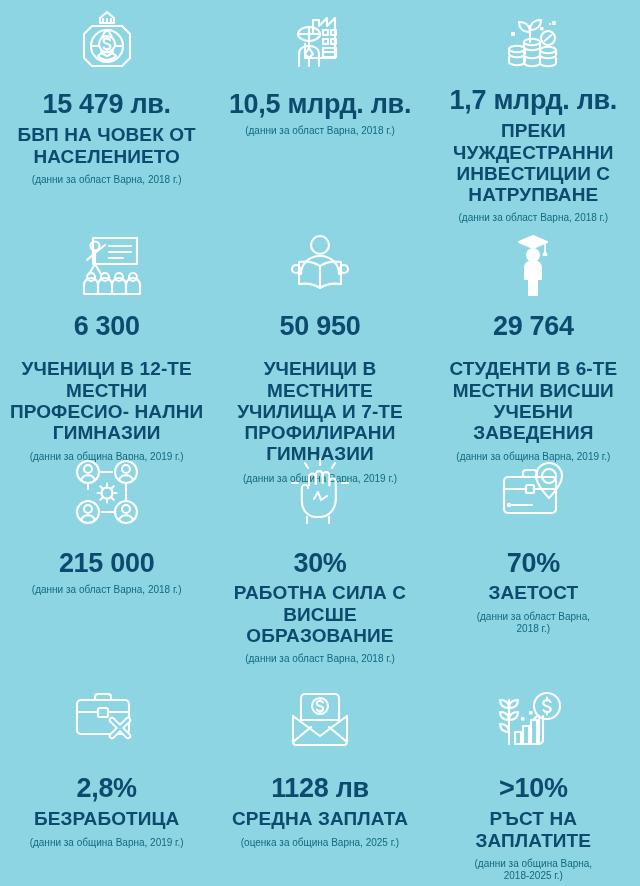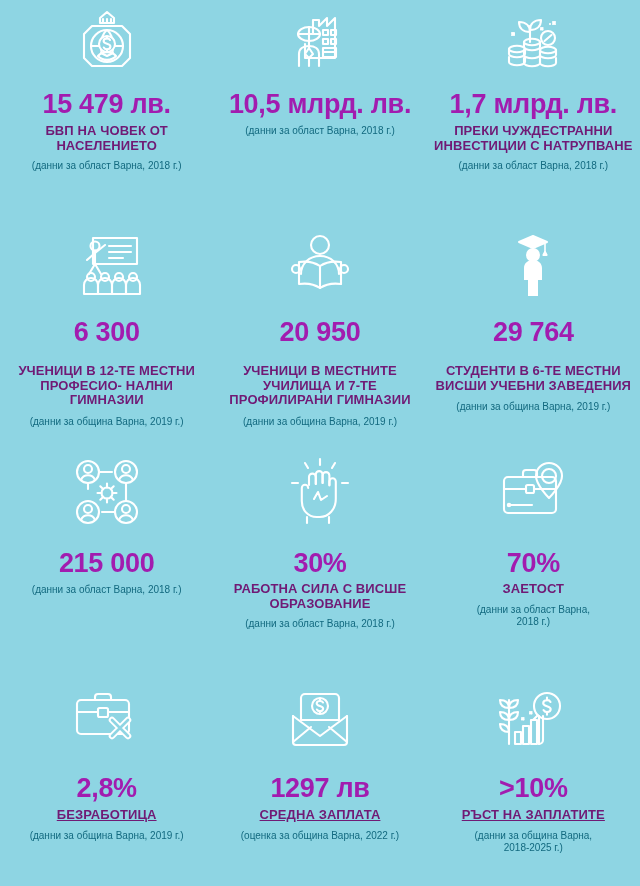--- a/index.html
+++ b/index.html
@@ -34,31 +34,31 @@
   .icon-wrap {
     display: flex;
     align-items: flex-start;
     justify-content: center;
     width: 100%;
   }
   .icon-wrap svg {
     display: block;
   }
   .value {
-    color: #a21caf;
+    color: #0c4a6e;
     font-weight: bold;
     font-size: 27px;
     line-height: 1.05;
     letter-spacing: -0.3px;
     white-space: nowrap;
   }
   .label {
-    color: #701a75;
+    color: #0c4a6e;
     font-weight: bold;
-    font-size: 13px;
+    font-size: 19px;
     line-height: 1.12;
     letter-spacing: 0.1px;
     text-transform: uppercase;
     max-width: 200px;
   }
   .caption {
     color: #12697f;
     font-size: 10px;
     line-height: 1.25;
     font-weight: normal;
@@ -79,21 +79,21 @@
 
   
   .r3 .icon-wrap { height: 84px; padding-top: 10px; }
   .r3 .value { margin-top: 10px; }
   .r3 .label { margin-top: 5px; }
   .r3 .caption { margin-top: 7px; }
 
   
   .r4 .icon-wrap { height: 82px; padding-top: 12px; }
   .r4 .value { margin-top: 10px; }
-  .r4 .label { margin-top: 6px; text-decoration: underline; }
+  .r4 .label { margin-top: 6px; }
   .r4 .caption { margin-top: 7px; }
 
   .label.wide { max-width: 210px; }
   .caption.wide { max-width: 215px; }
   .caption.narrow { max-width: 130px; }
 </style>
 </head>
 <body>
 
 <div class="infographic">
@@ -199,21 +199,21 @@
     <div class="icon-wrap">
       <svg width="76" height="76" viewBox="0 0 76 76" fill="none" stroke="#ffffff" stroke-width="2.1" stroke-linecap="round" stroke-linejoin="round">
         <circle cx="38" cy="17" r="9"></circle>
         <path d="M19 46 c0-10 8-18 19-18 c11 0 19 8 19 18"></path>
         <path d="M38 38 c-6-4-14-5-21-4 v22 c7-1 15 0 21 4 c6-4 14-5 21-4 V34 c-7-1-15 0-21 4 Z"></path>
         <path d="M38 38 V60"></path>
         <circle cx="14" cy="41" r="4"></circle>
         <circle cx="62" cy="41" r="4"></circle>
       </svg>
     </div>
-    <div class="value">20 950</div>
+    <div class="value">50 950</div>
     <div class="label wide">УЧЕНИЦИ В МЕСТНИТЕ УЧИЛИЩА И 7-ТЕ ПРОФИЛИРАНИ ГИМНАЗИИ</div>
     <div class="caption">(данни за община Варна, 2019 г.)</div>
   </div>
 
   <div class="cell r2">
     <div class="icon-wrap">
       <svg width="76" height="76" viewBox="0 0 76 76" fill="none" stroke="#ffffff" stroke-width="2" stroke-linecap="round" stroke-linejoin="round">
         <path d="M24 14 L38 8 L52 14 L38 20 Z" fill="#ffffff"></path>
         <path d="M50 16 V24" stroke-width="1.6"></path>
         <path d="M50 24 l-1.6 3 h3.2 Z" fill="#ffffff"></path>
@@ -310,23 +310,23 @@
       <svg width="78" height="78" viewBox="0 0 78 78" fill="none" stroke="#ffffff" stroke-width="2.1" stroke-linecap="round" stroke-linejoin="round">
         <path d="M24 12 h30 a4 4 0 0 1 4 4 v22 H20 V16 a4 4 0 0 1 4-4 Z"></path>
         <circle cx="39" cy="24" r="8"></circle>
         <path d="M42 20.5 a3.2 3.2 0 0 0-3-1.5 c-2 0-3.3 1.1-3.3 2.5 c0 3.2 6.4 1.9 6.4 5.1 c0 1.5-1.4 2.6-3.2 2.6 a3.3 3.3 0 0 1-3-1.7"></path>
         <path d="M39 17.2 V19 M39 29 V30.8"></path>
         <path d="M12 34 L39 54 L66 34"></path>
         <path d="M12 34 v26 a3 3 0 0 0 3 3 h48 a3 3 0 0 0 3-3 V34"></path>
         <path d="M12 60 L30 45 M66 60 L48 45"></path>
       </svg>
     </div>
-    <div class="value">1297 лв</div>
+    <div class="value">1128 лв</div>
     <div class="label">СРЕДНА ЗАПЛАТА</div>
-    <div class="caption wide">(оценка за община Варна, 2022 г.)</div>
+    <div class="caption wide">(оценка за община Варна, 2025 г.)</div>
   </div>
 
   <div class="cell r4">
     <div class="icon-wrap">
       <svg width="78" height="78" viewBox="0 0 78 78" fill="none" stroke="#ffffff" stroke-width="2.1" stroke-linecap="round" stroke-linejoin="round">
         <path d="M15 62 V18"></path>
         <path d="M15 26 c-6 0-9-3-9-8 c6 0 9 3 9 8 Z"></path>
         <path d="M15 26 c6 0 9-3 9-8 c-6 0-9 3-9 8 Z"></path>
         <path d="M15 38 c-6 0-9-3-9-8 c6 0 9 3 9 8 Z"></path>
         <path d="M15 38 c6 0 9-3 9-8 c-6 0-9 3-9 8 Z"></path>

